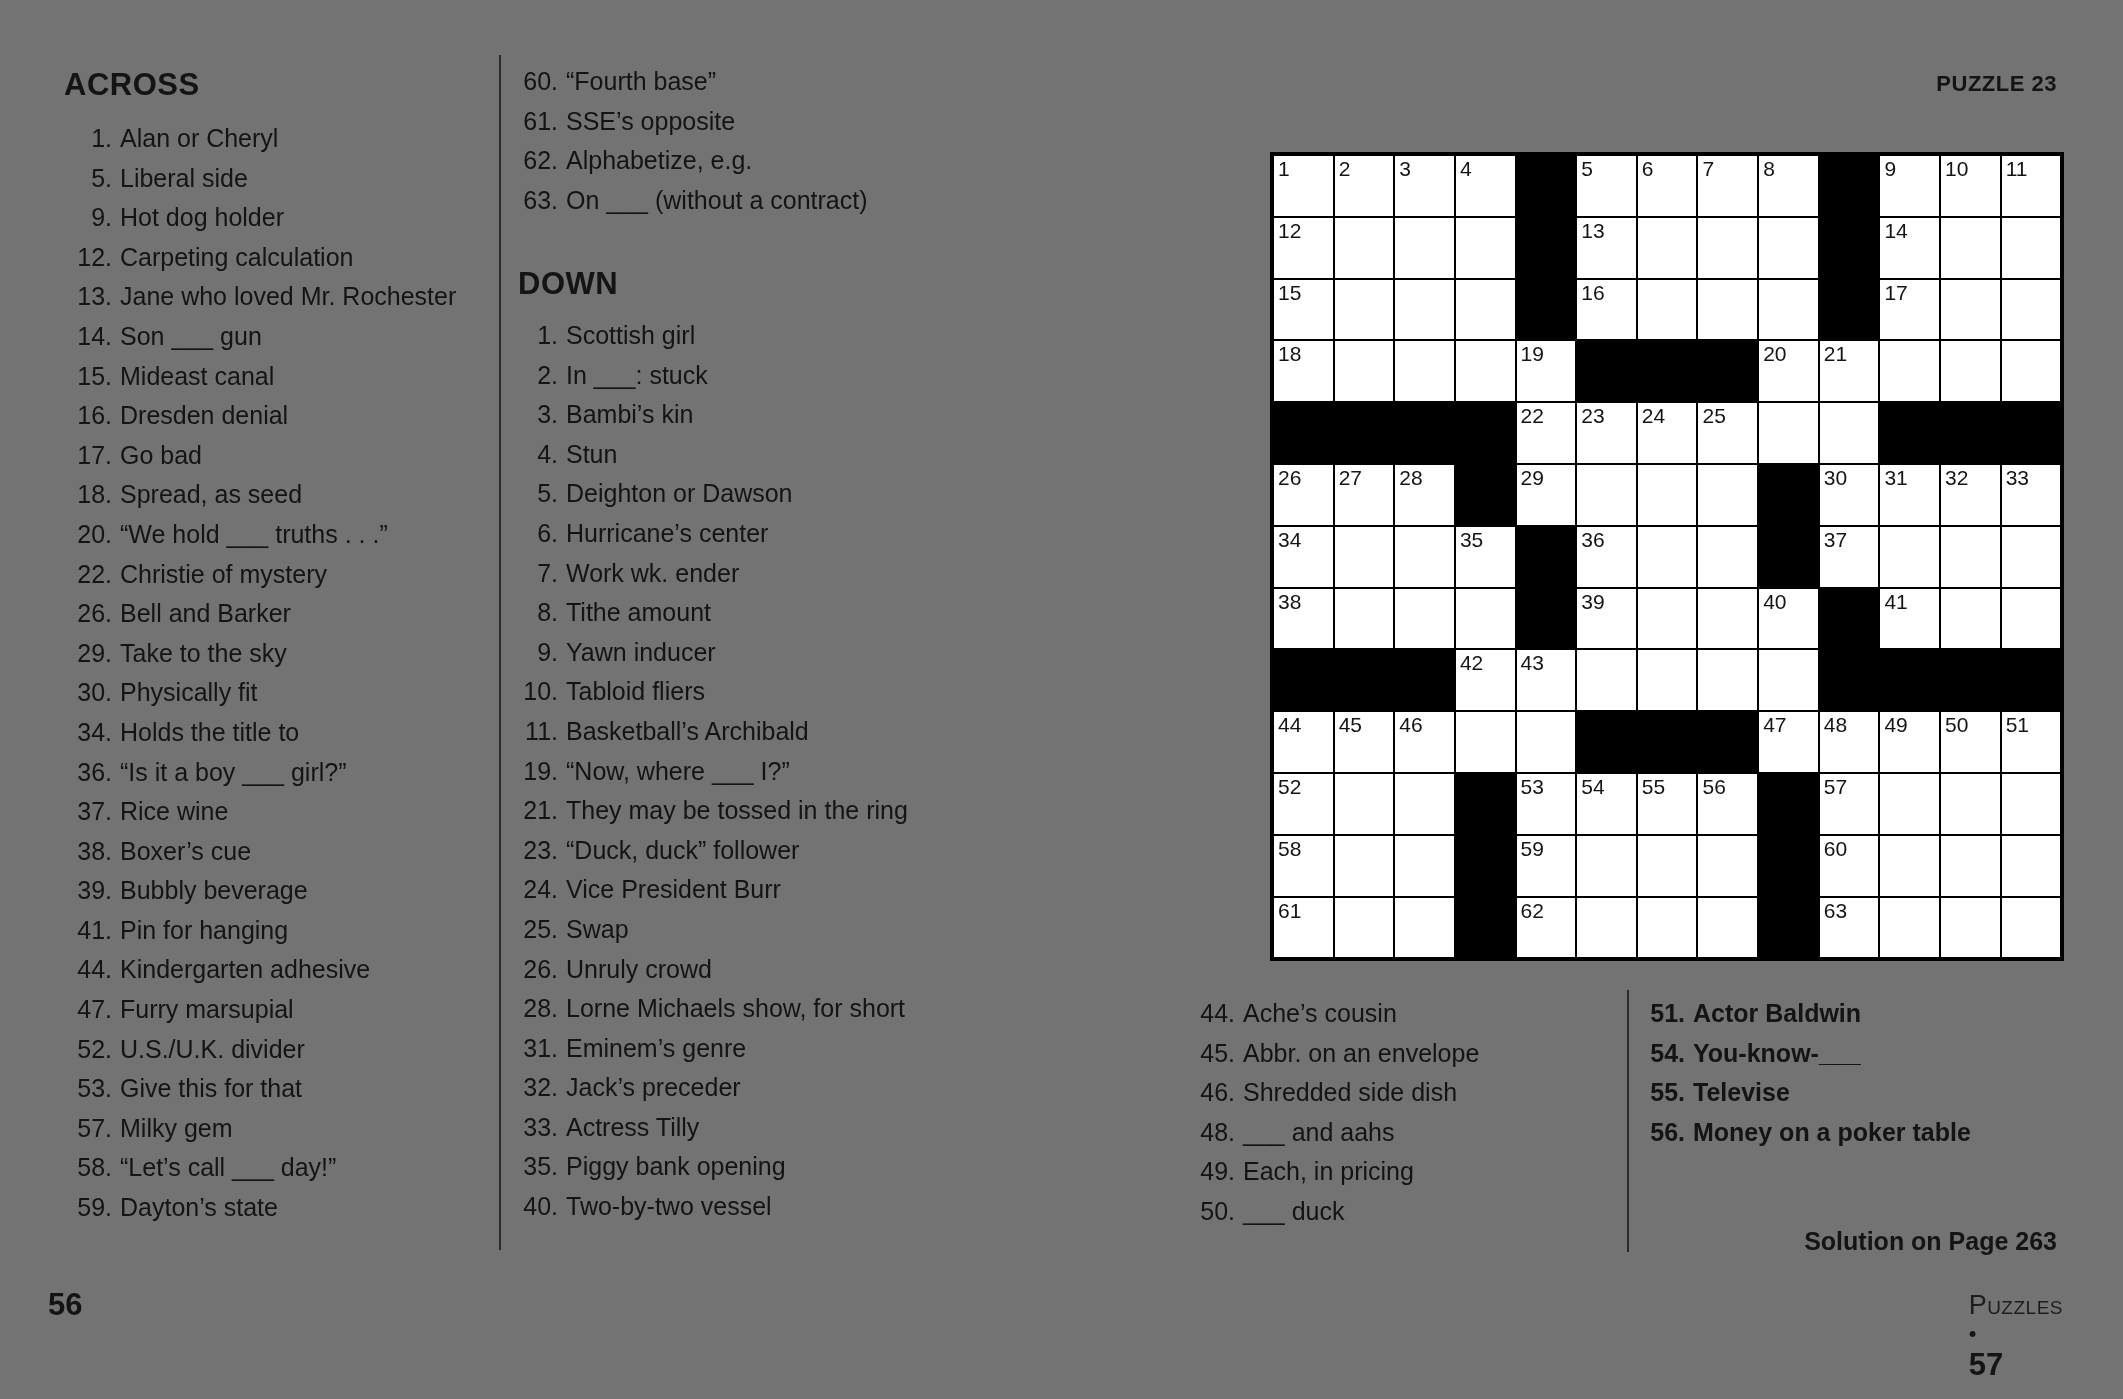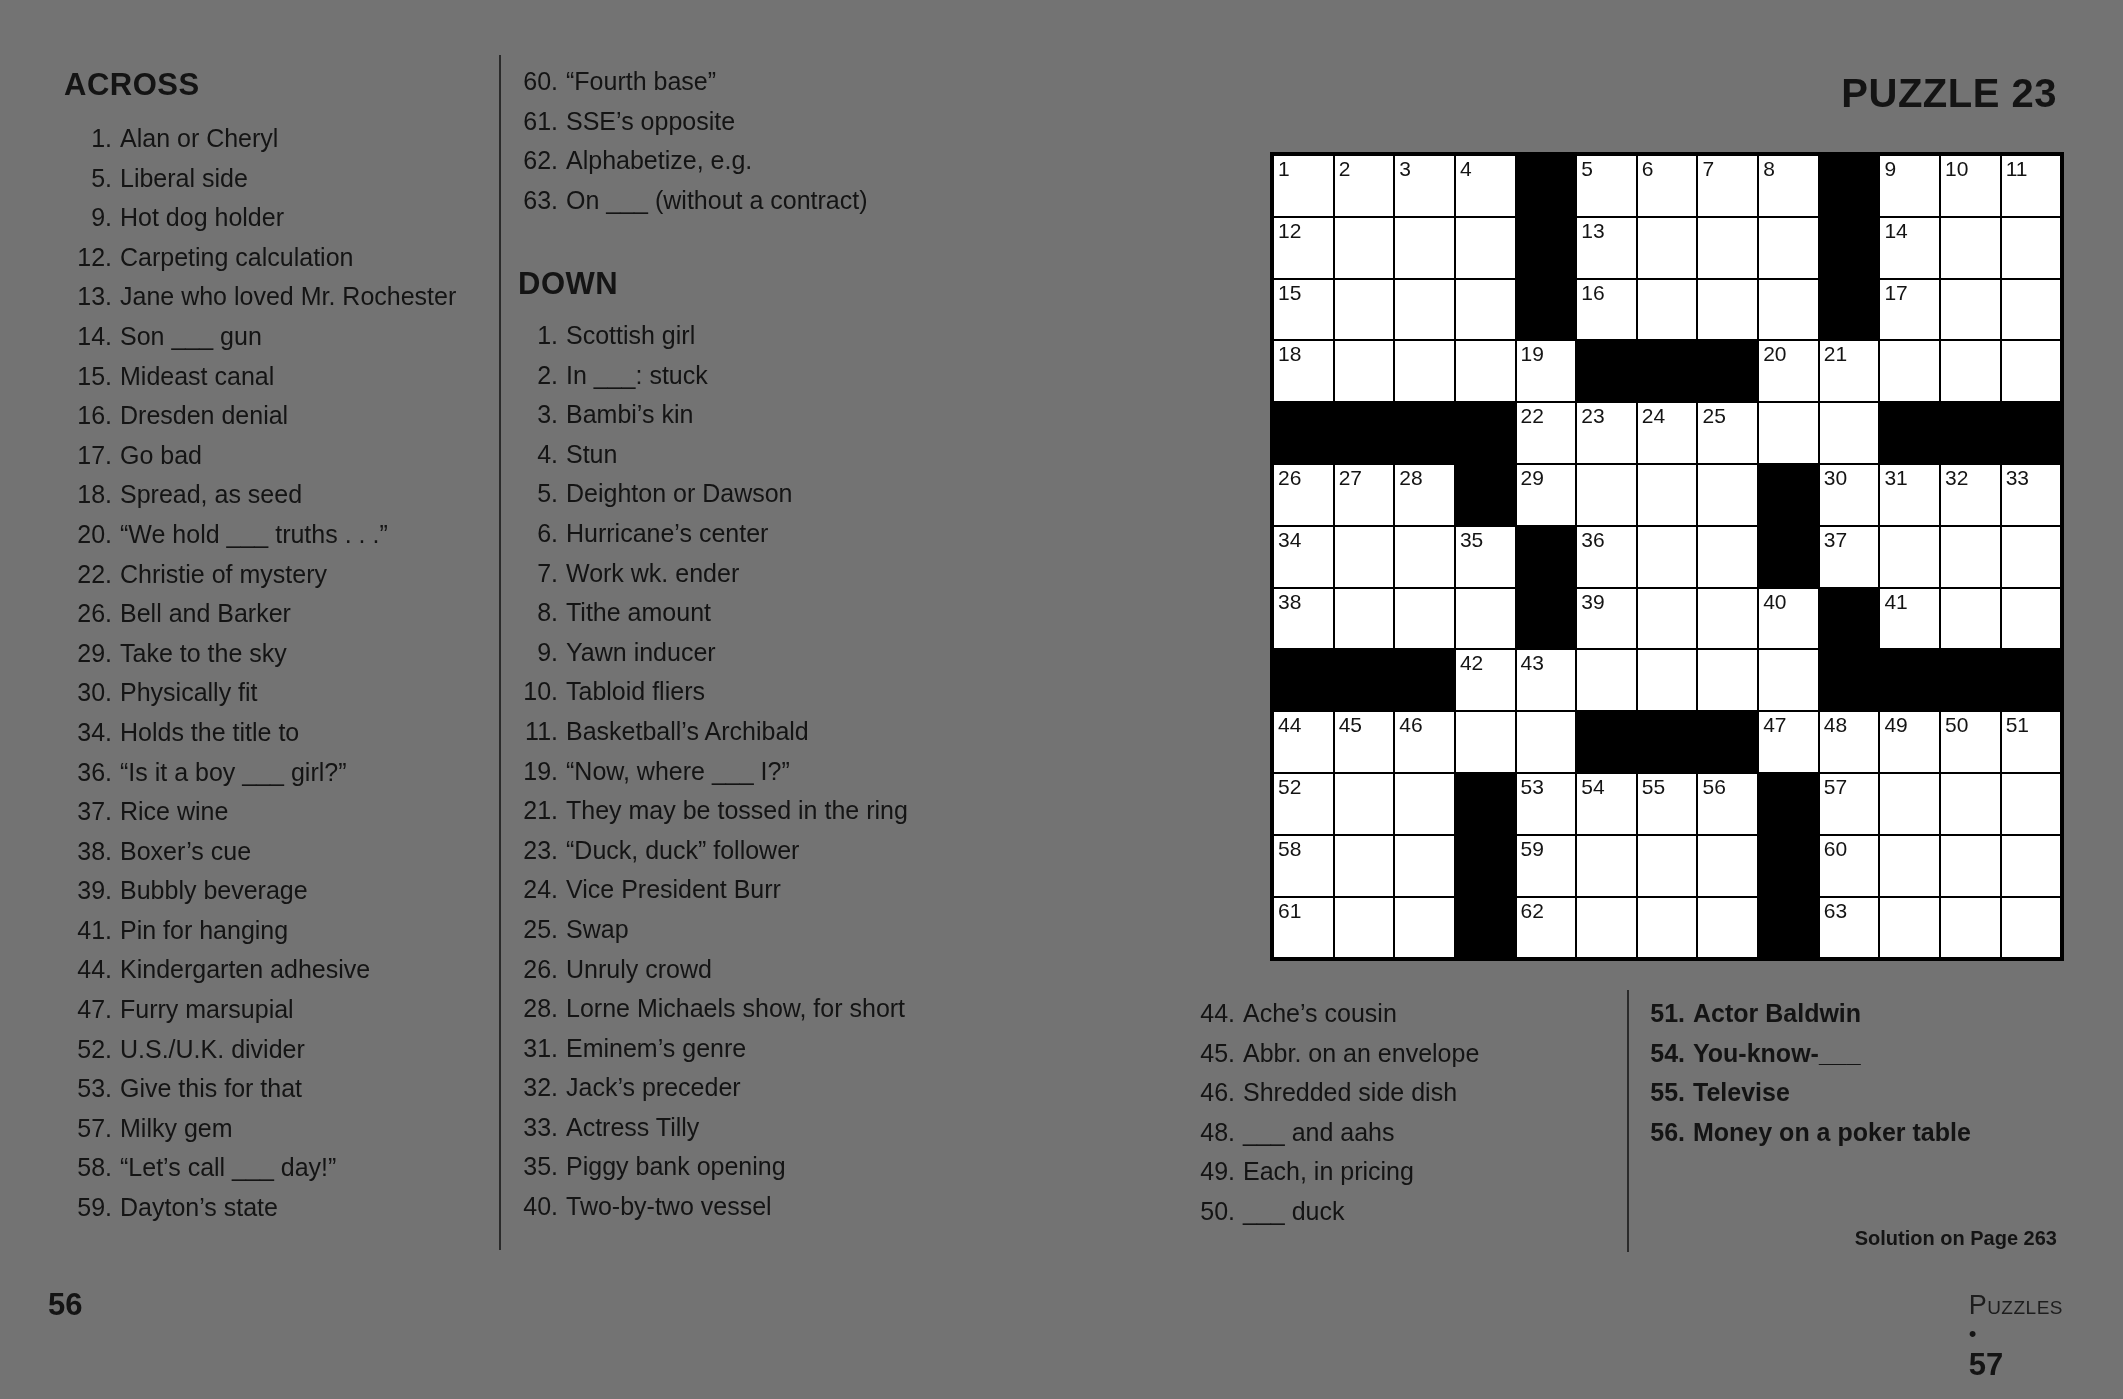--- a/index.html
+++ b/index.html
@@ -40,21 +40,21 @@
   .clue .t { margin-left: 8px; }
   .vdivider {
     position: absolute;
     width: 2px;
     background: #2a2a2a;
   }
   .puzzle-title {
     position: absolute;
     top: 73px;
     right: 66px;
-    font-size: 40px;
+    font-size: 22px;
     font-weight: bold;
     line-height: 1;
     letter-spacing: 0.5px;
   }
   .grid {
     position: absolute;
     left: 1270px;
     top: 152px;
     display: grid;
     grid-template-columns: repeat(13, 60.65px);
@@ -74,21 +74,21 @@
     top: 0px;
     left: 4px;
     font-size: 21px;
     line-height: 1.2;
     color: #141414;
   }
   .solution-note {
     position: absolute;
     top: 1227px;
     right: 66px;
-    font-size: 20px;
+    font-size: 25px;
     font-weight: bold;
     line-height: 1.15;
   }
   .page-num-left {
     position: absolute;
     left: 48px;
     top: 1288px;
     font-size: 31px;
     font-weight: bold;
     line-height: 1.1;

